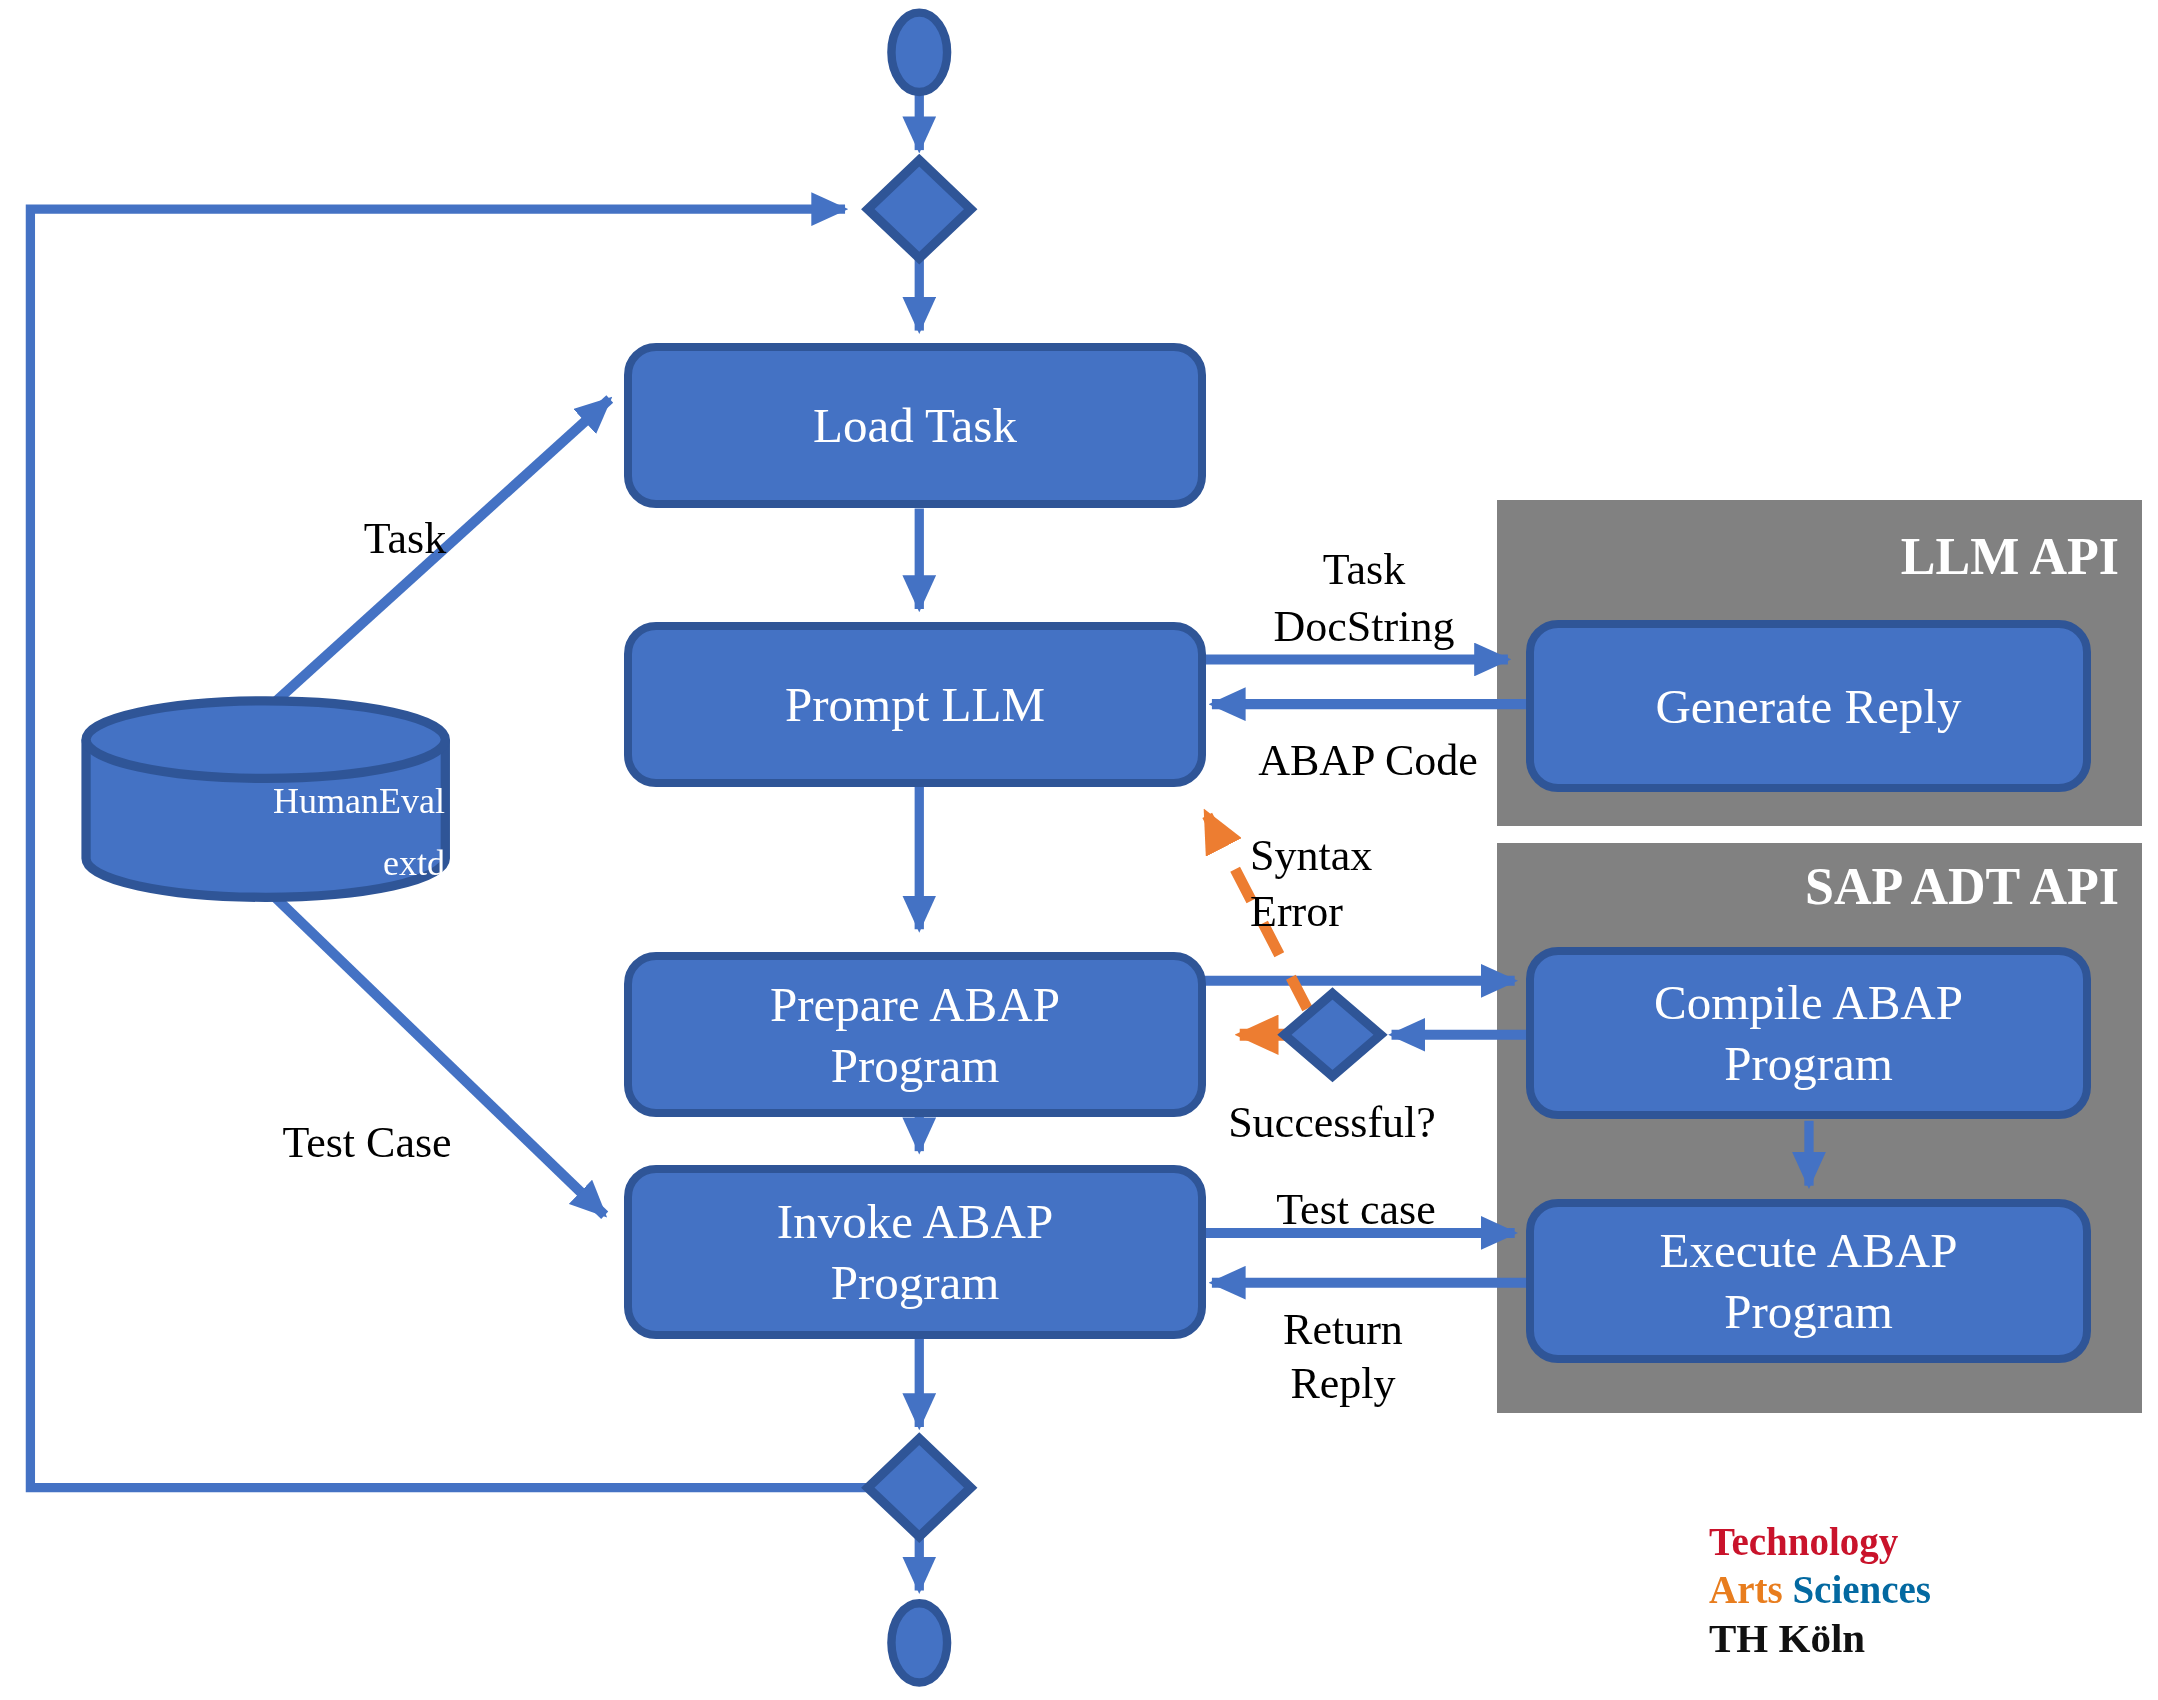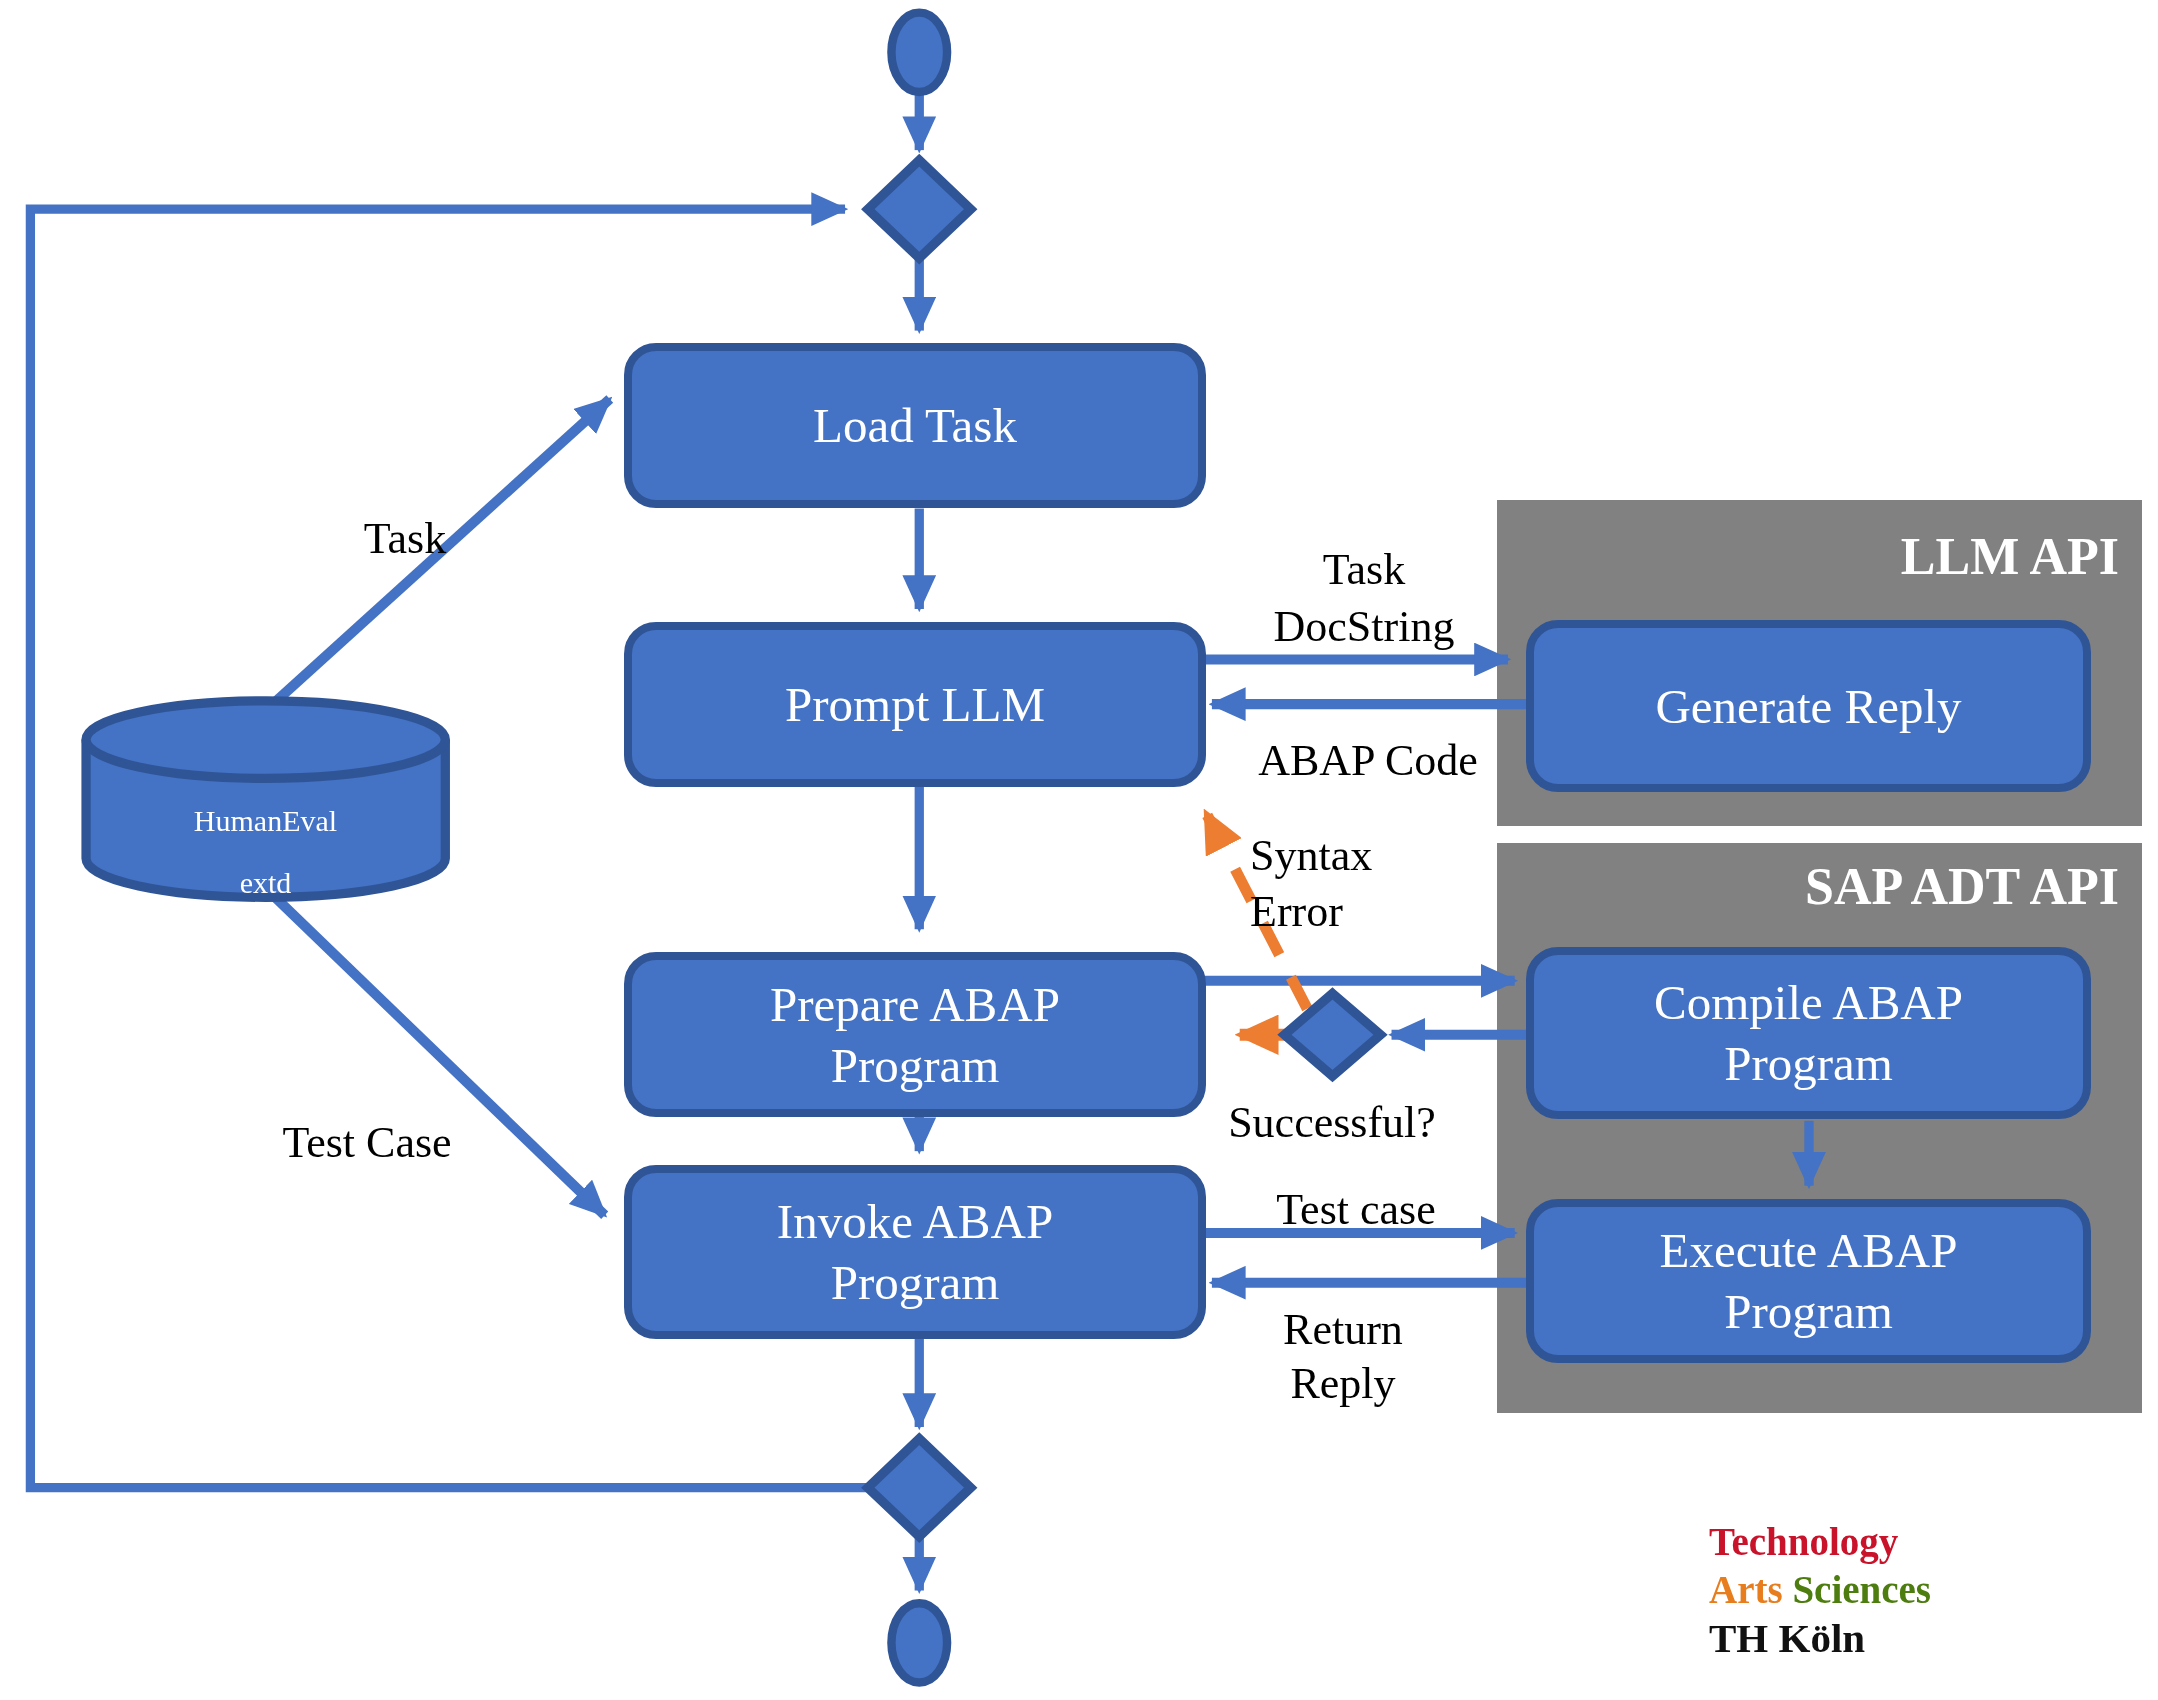--- a/index.html
+++ b/index.html
@@ -11,30 +11,29 @@
   .panel{position:absolute;background:#818181;z-index:1;}
   .panel-title{position:absolute;z-index:3;color:#ffffff;font-weight:bold;font-size:52px;white-space:nowrap;text-align:right;}
   .node{
     position:absolute;z-index:3;box-sizing:border-box;
     background:#4472C4;border:8.4px solid #2F5597;border-radius:32px;
     color:#ffffff;font-size:49px;line-height:61px;
     display:flex;flex-direction:column;align-items:center;justify-content:center;
     text-align:center;
   }
   .cyl-label{
-    position:absolute;z-index:3;color:#ffffff;font-size:30px;line-height:62px;
-    text-align:center;
-    margin-top:20px;
+    position:absolute;z-index:3;color:#ffffff;font-size:36px;line-height:62px;
+    text-align:right;
   }
   .lbl{position:absolute;z-index:3;color:#000000;font-size:44px;line-height:56px;white-space:nowrap;}
   .lbl.center{transform:translateX(-50%);text-align:center;}
   .logo{position:absolute;z-index:3;left:1709px;top:1518px;font-weight:bold;font-size:39px;line-height:48px;white-space:nowrap;}
   .logo .l1{color:#C9132B;}
   .logo .l2a{color:#E87D1E;margin-top:48px;}
-  .logo .l2b{color:#4d7c0f;}
+  .logo .l2b{color:#0369a1;}
   .logo .l3{color:#111111;font-size:41px;}
 </style>
 </head>
 <body>
 
 <div class="canvas">
 
   <div class="panel" style="left:1497px;top:500px;width:645px;height:326px;"></div>
   <div class="panel" style="left:1497px;top:843px;width:645px;height:570px;"></div>
 

